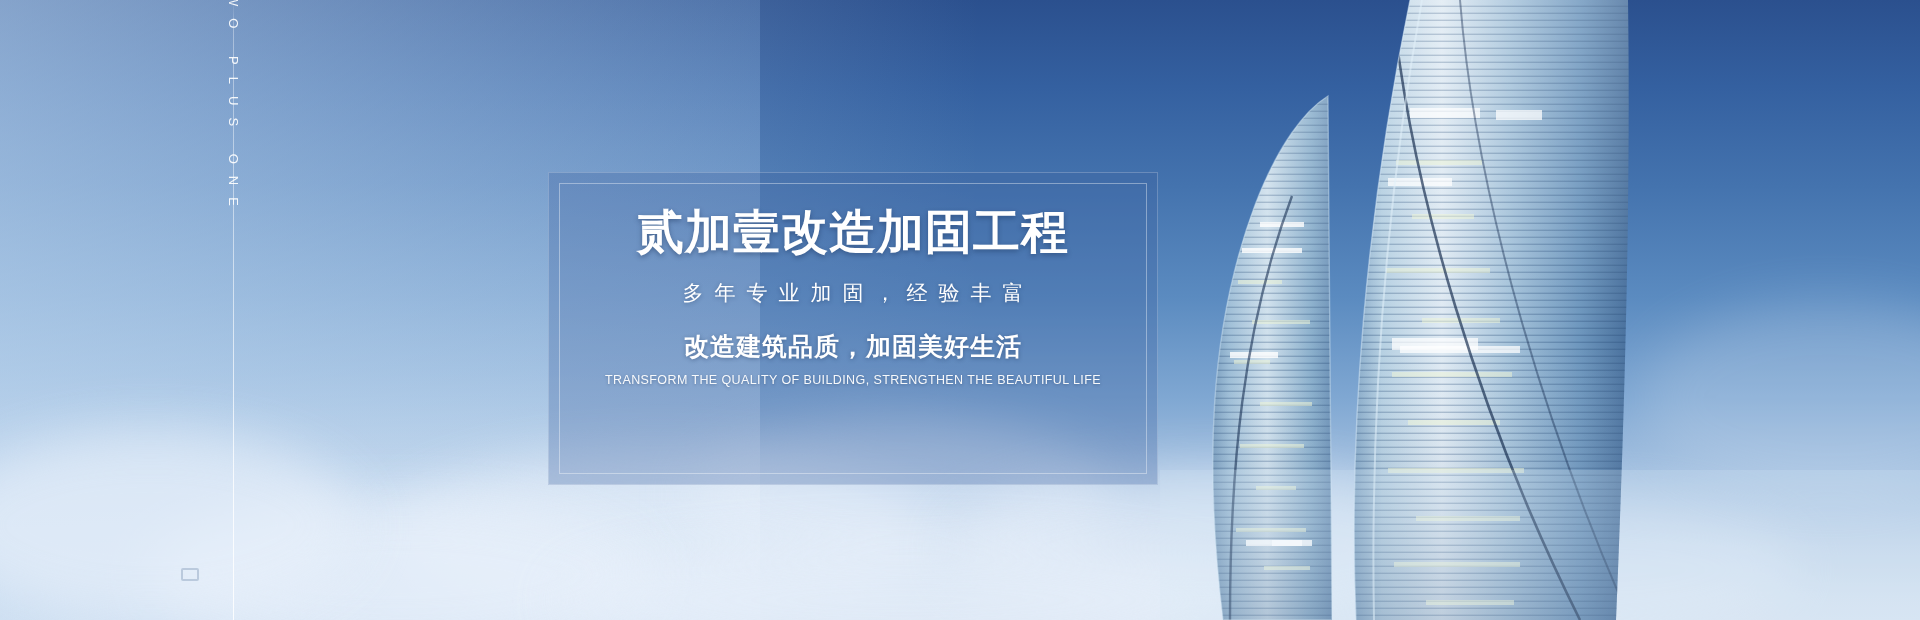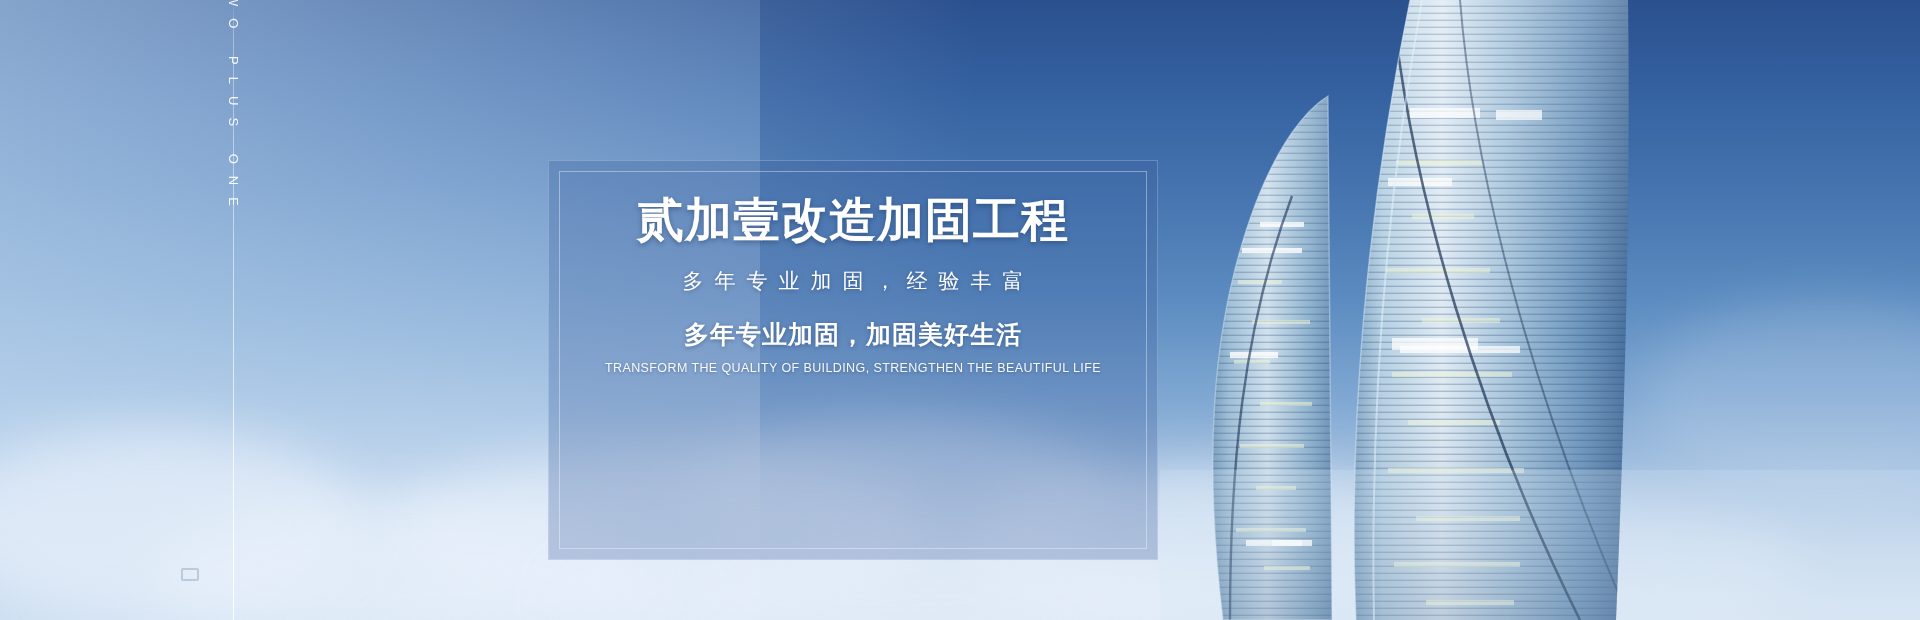--- a/index.html
+++ b/index.html
@@ -98,23 +98,23 @@
     border-radius: 2px;
   }
 
   
   .towers { position:absolute; right:0; top:0; width:760px; height:620px; }
 
   
   .panel {
     position: absolute;
     left: 548px;
-    top: 160px;
+    top: 172px;
     width: 610px;
-    height: 400px;
+    height: 313px;
     background: rgba(58,97,160,0.30);
     border: 1px solid rgba(255,255,255,0.22);
     box-sizing: border-box;
   }
   .panel-inner-border {
     position: absolute;
     left: 10px; top: 10px; right: 10px; bottom: 10px;
     border: 1px solid rgba(255,255,255,0.38);
     pointer-events: none;
   }
@@ -282,18 +282,18 @@
   <div class="vbrand">
     <span class="vbrand-inner">TWO PLUS ONE</span>
   </div>
   <div class="corner-mark"></div>
 
   <div class="panel">
     <div class="panel-inner-border"></div>
     <div class="panel-content">
       <h1 class="h-title">贰加壹改造加固工程</h1>
       <p class="h-sub">多年专业加固，经验丰富</p>
-      <p class="h-slogan">多年专业加固，加固美好生活</p>
+      <p class="h-slogan">改造建筑品质，加固美好生活</p>
       <p class="h-en">TRANSFORM THE QUALITY OF BUILDING, STRENGTHEN THE BEAUTIFUL LIFE</p>
     </div>
   </div>
 
 </div>
 
 </body></html>

